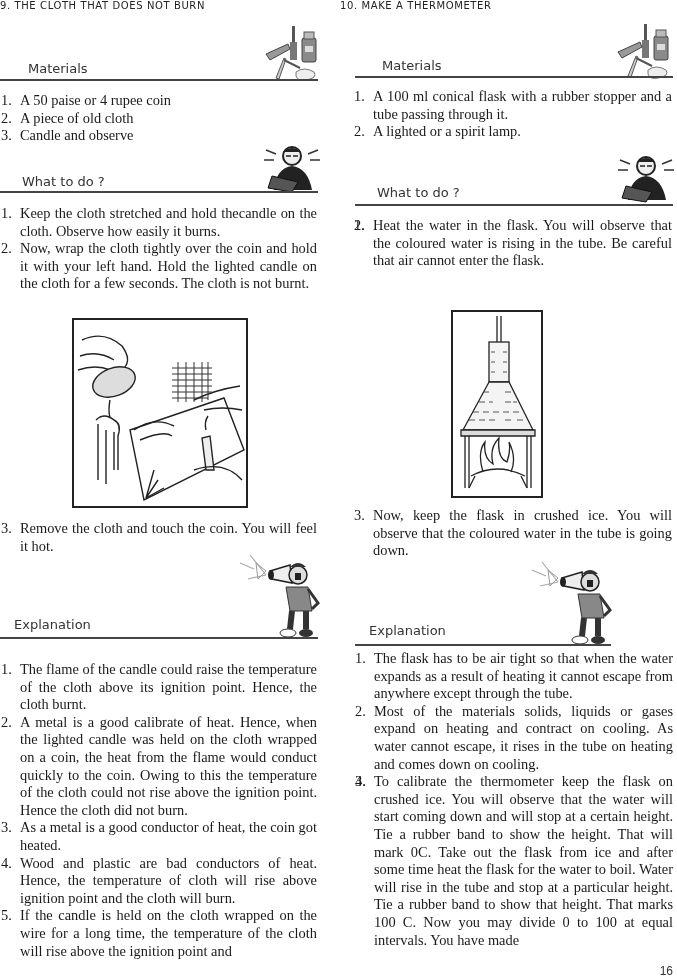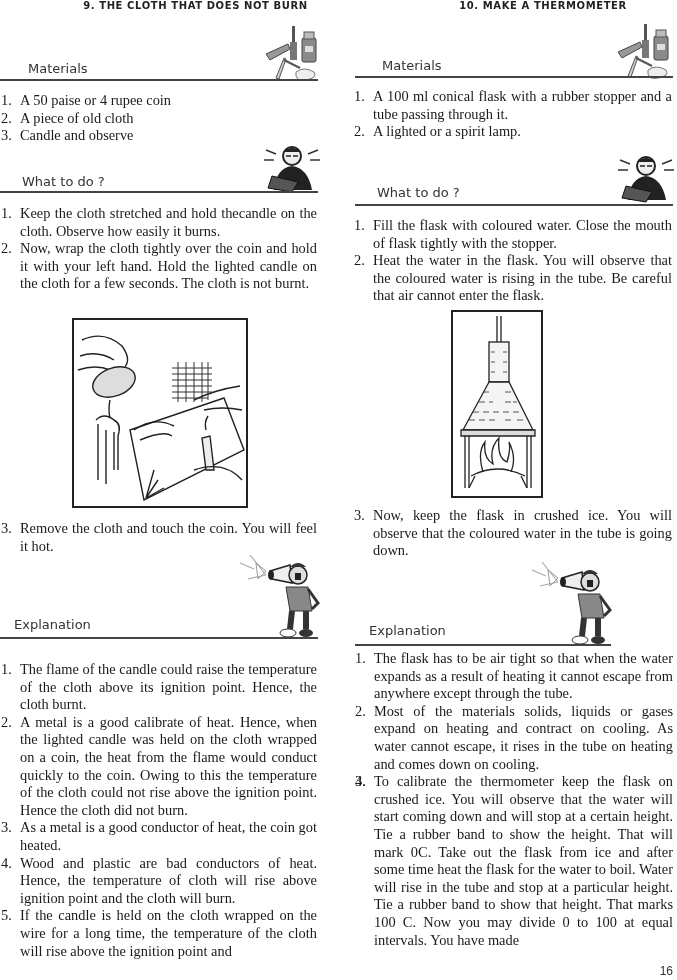--- a/index.html
+++ b/index.html
@@ -4,22 +4,22 @@
 <style>
   html, body { margin: 0; padding: 0; background: #ffffff; }
   body {
     width: 677px; height: 980px; position: relative; overflow: hidden;
     font-family: "DejaVu Serif", "Liberation Serif", serif;
     color: #1a1a1a;
   }
   .abs { position: absolute; }
   .title {
     font-family: "DejaVu Sans", sans-serif;
-    font-weight: bold; font-size: 10px; letter-spacing: 0.6px;
-    text-align: center; color: #222; padding-left: 33px;
+    font-weight: normal; font-size: 10px; letter-spacing: 0.6px;
+    text-align: left; color: #222;
   }
   .sec-label {
     font-family: "DejaVu Sans", "Liberation Sans", sans-serif;
     font-size: 13px; color: #333;
   }
   .rule { height: 2px; background: #444; }
   .list { margin: 0; padding: 0; list-style: none; }
   .list li {
     position: relative; padding-left: 19px;
     font-size: 12.6px; line-height: 17.6px;
@@ -161,21 +161,21 @@
     <circle cx="30" cy="14" r="9" fill="#eee" stroke="#222" stroke-width="2"></circle>
     <path d="M21 10 Q30 2 39 10" fill="#222"></path>
     <path d="M24 14 h5 M31 14 h5" stroke="#222" stroke-width="1.5"></path>
     <path d="M12 48 Q14 26 30 24 Q46 26 50 48 Z" fill="#222"></path>
     <path d="M10 34 L36 40 L30 50 L6 46 Z" fill="#555" stroke="#111"></path>
   </svg>
 </div>
 <div class="abs sec-label" style="left:377px; top:185px;">What to do ?</div>
 <div class="abs rule" style="left:355px; top:204px; width:318px;"></div>
 <ol class="abs list" style="left:354px; top:217px; width:318px;">
-  <li><span class="num">1.</span><span>Fill the flask with coloured water. Close the mouth of flask tightly with the stopper.</span></li>
+  <li><span class="num">1.</span></li>
   <li><span class="num">2.</span><span>Heat the water in the flask. You will observe that the coloured water is rising in the tube. Be careful that air cannot enter the flask.</span></li>
 </ol>
 
 <div class="abs frame" style="left:451px; top:310px; width:88px; height:184px;">
   <svg width="88" height="184" viewBox="0 0 88 184">
     <g stroke="#222" fill="none" stroke-width="1.3">
       <path d="M44 4 L44 110 M48 4 L48 110"></path>
       <rect x="36" y="30" width="20" height="40" fill="#f4f4f4"></rect>
       <path d="M36 70 L10 118 L80 118 L56 70 Z" fill="#f4f4f4"></path>
       <path d="M8 118 L82 118 L82 124 L8 124 Z" fill="#ddd"></path>

